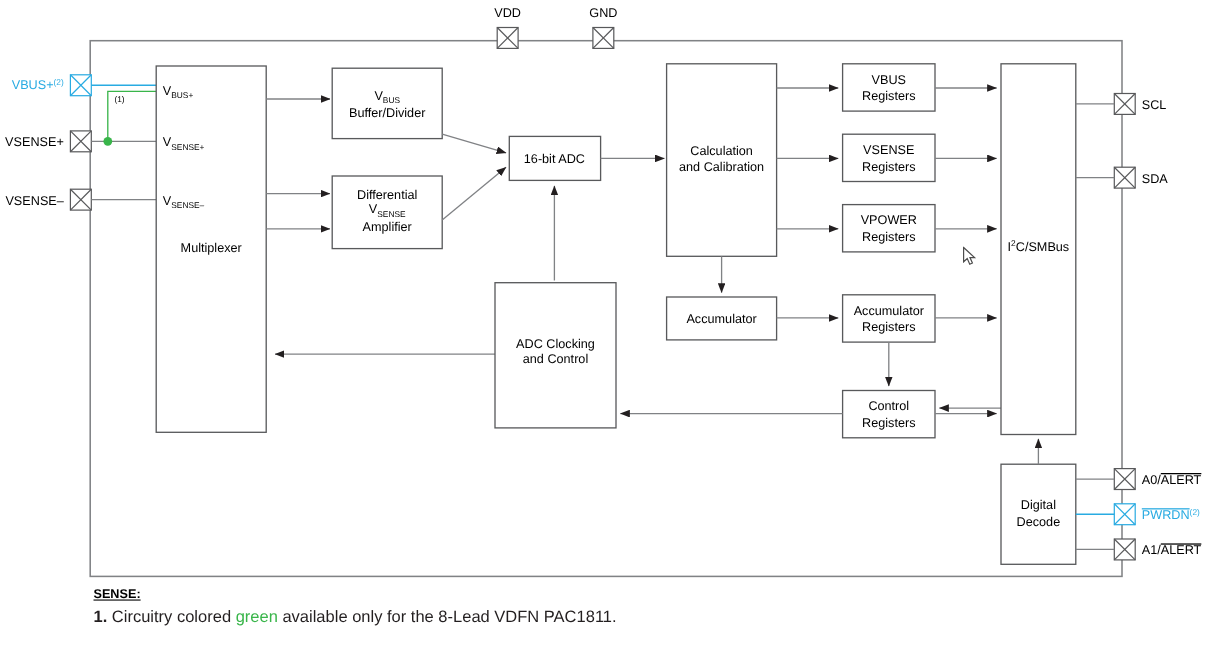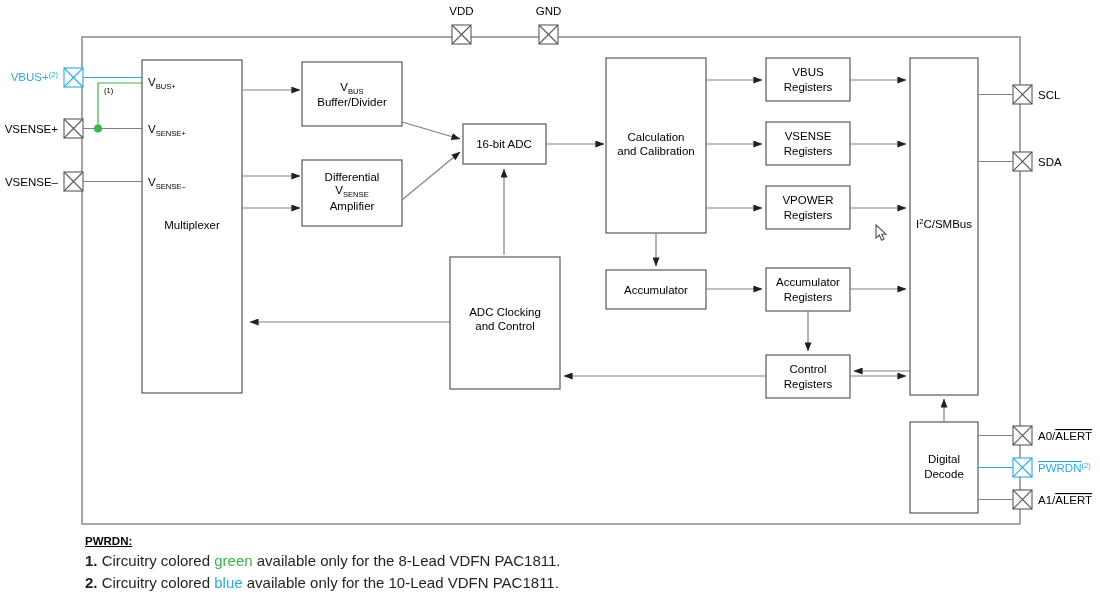--- a/index.html
+++ b/index.html
@@ -205,26 +205,22 @@
   <g>
     <rect class="pinbox" x="1013" y="490" width="19" height="19"></rect>
     <line class="pinx" x1="1013" y1="490" x2="1032" y2="509"></line>
     <line class="pinx" x1="1032" y1="490" x2="1013" y2="509"></line>
   </g>
   <path class="wire" d="M978,499.5 L1013,499.5"></path>
   <text class="lbl" x="1038" y="504"><tspan>A1/</tspan><tspan text-decoration="overline">ALERT</tspan></text>
 </svg>
 
 <div class="notes">
-  <div class="notes-title">PWRDN:</div>
+  <div class="notes-title">SENSE:</div>
   <div class="note-line">
     <span class="note-num">1.</span>
     <span>Circuitry colored </span><span class="g-word">green</span><span> available only for the 8-Lead VDFN PAC1811.</span>
   </div>
-  <div class="note-line">
-    <span class="note-num">2.</span>
-    <span>Circuitry colored </span><span class="b-word">blue</span><span> available only for the 10-Lead VDFN PAC1811.</span>
-  </div>
 </div>
 
 <svg class="cursor" viewBox="0 0 14 18">
   <polygon points="1,1 1,14 4.3,11 6.6,16.2 9,15.1 6.8,10.2 11,10.2" fill="#ffffff" stroke="#4d4d4d" stroke-width="1.1"></polygon>
 </svg>
 
 </body></html>

